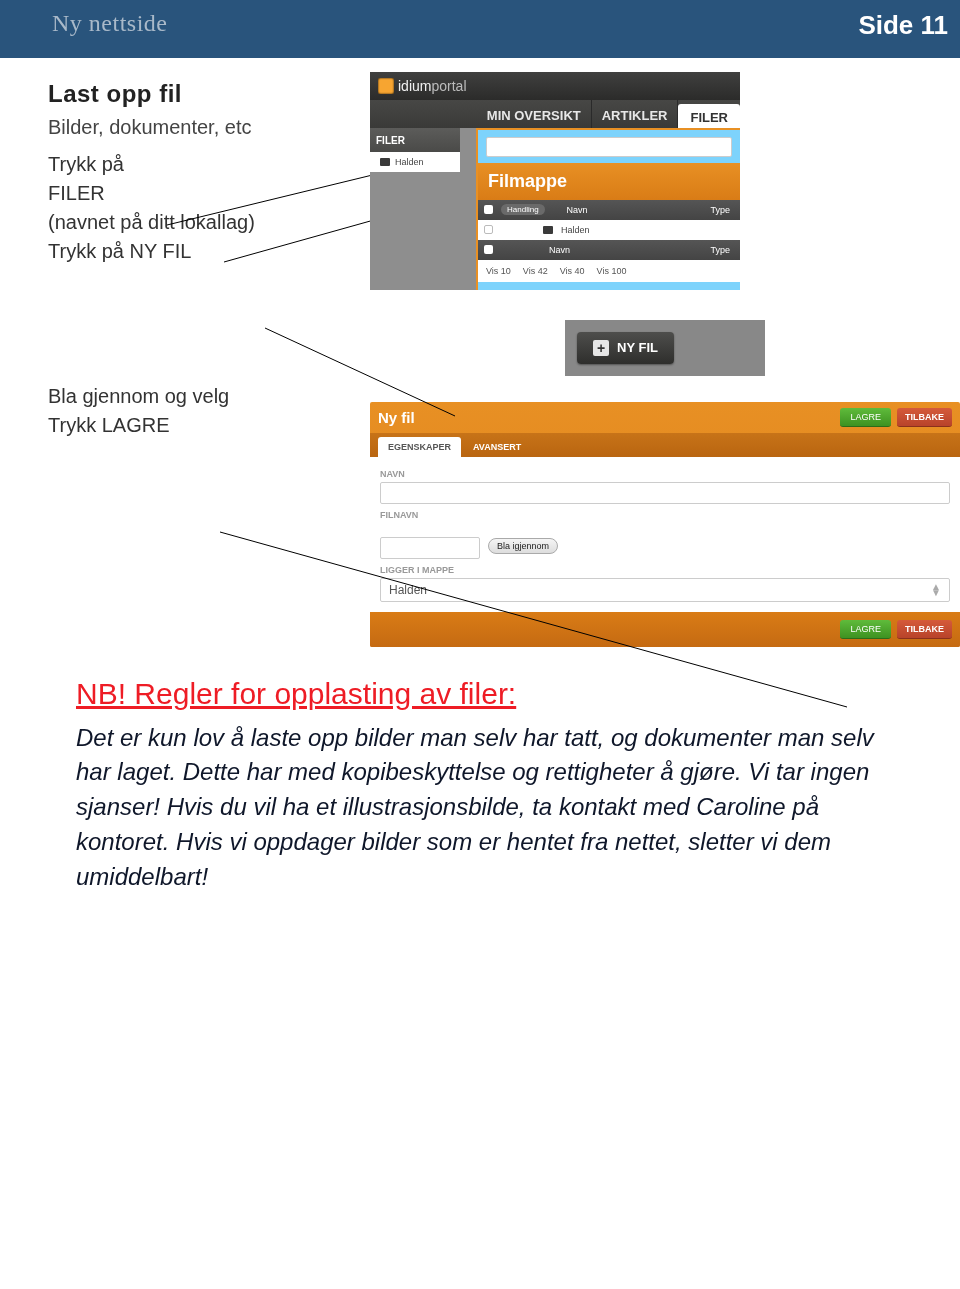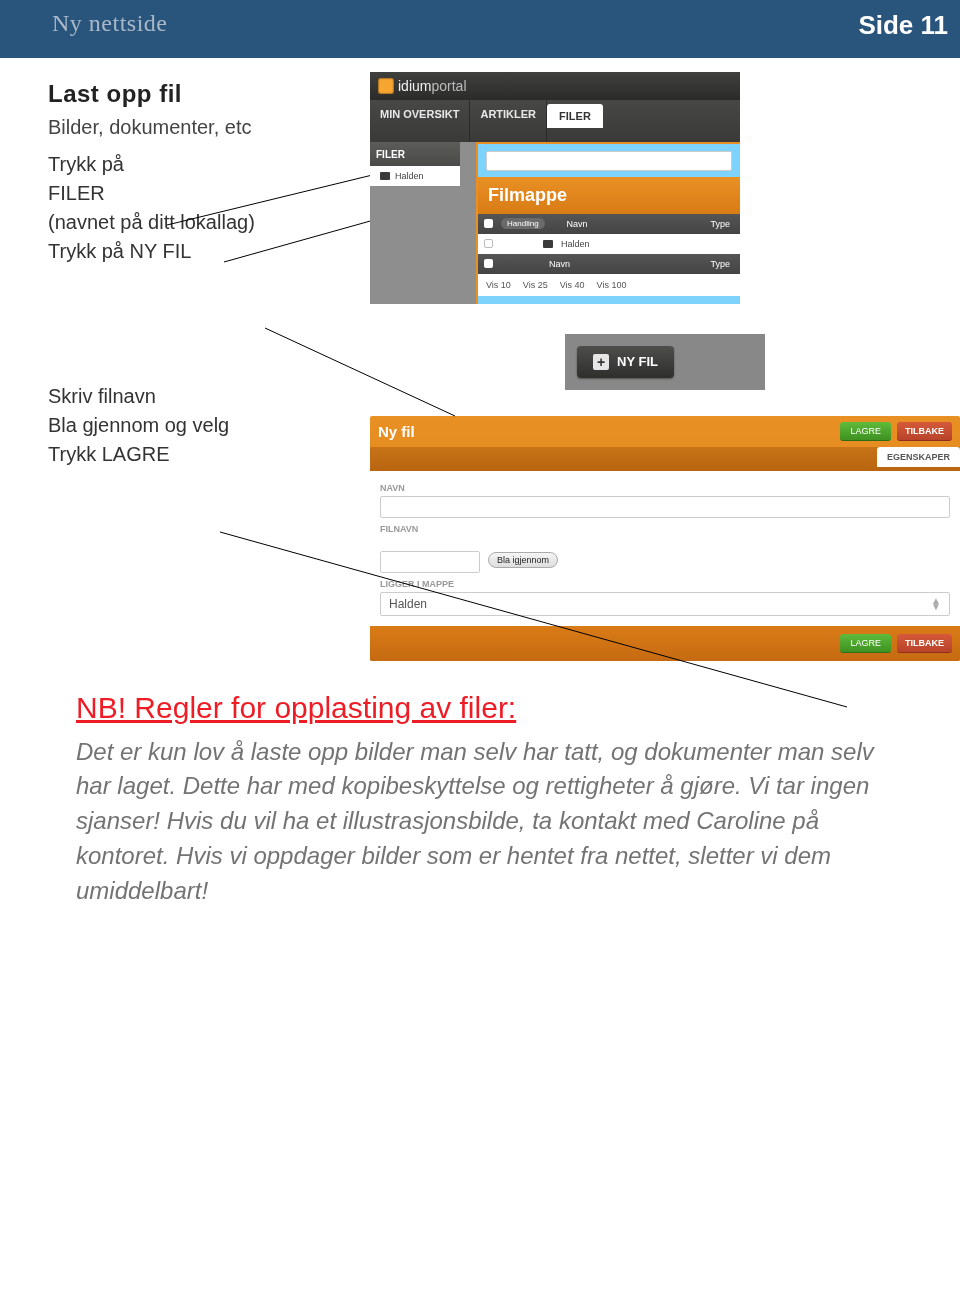--- a/index.html
+++ b/index.html
@@ -17,21 +17,21 @@
     .sub { font-size: 20px; color: #444; margin-bottom: 14px; }
     .line { font-size: 20px; color: #333; margin: 6px 0; }
     .caps { text-transform: none; }
 
     .idium-wrap { background: #8e8e8e; padding: 0; width: 370px; position: relative; }
     .idium-top { background: linear-gradient(#40403f,#2b2b2a); height: 28px; display: flex; align-items: center; padding-left: 8px; gap: 4px; }
     .idium-logo-box { width: 16px; height: 16px; background: #f7a531; border-radius: 2px; box-shadow: 0 0 2px #000 inset; }
     .idium-logo-text { color: #f0f0f0; font-size: 14px; font-weight: 400; }
     .idium-logo-text .thin { color: #bbb; font-weight: 300; }
 
-    .idium-menu { background: linear-gradient(#474745,#3a3a38); height: 42px; display: flex; color: #e8e8e8; font-size: 11px; font-weight: 700; }
+    .idium-menu { background: linear-gradient(#474745,#3a3a38); height: 28px; display: flex; color: #e8e8e8; font-size: 13px; font-weight: 700; justify-content: flex-end; }
     .menu-item { padding: 8px 10px; border-right: 1px solid #2a2a2a; cursor: pointer; }
     .menu-tab-active { background: #fff; color: #333; border-radius: 3px 3px 0 0; margin-top: 4px; padding: 6px 12px 6px; height: 24px; }
 
     .filer-bar { background: linear-gradient(#5c5c5a,#4a4a48); height: 24px; display: flex; align-items: center; padding-left: 6px; }
     .filer-bar-text { color: #fff; font-size: 10px; font-weight: 700; }
     .halden-row { background: #fff; height: 20px; display: flex; align-items: center; padding-left: 10px; color: #444; font-size: 9px; gap: 5px; }
     .folder-dark { width: 10px; height: 8px; background: #3a3a3a; border-radius: 1px; display: inline-block; }
 
     .orange-frame { background: #7dd3fc; border: 2px solid #e89024; border-bottom: none; border-right: none; margin-left: 16px; padding: 0 0 8px 0; }
     .search-row { padding: 6px 8px; }
@@ -51,37 +51,37 @@
     .nyfil-btn { background: linear-gradient(#4e4e4c,#2e2e2c); color:#fff; font-size: 13px; font-weight: 700; padding: 8px 16px; border-radius: 4px; display: inline-flex; align-items: center; gap: 8px; cursor: pointer; box-shadow: 0 1px 2px rgba(0,0,0,.4); }
     .plus-box { width: 16px; height: 16px; background: #e6e6e6; color: #333; border-radius: 2px; display: flex; align-items: center; justify-content: center; font-weight: 900; font-size: 14px; }
 
     .nyfil-panel { background: linear-gradient(#e89024,#d97c16); margin-top: 26px; border-radius: 2px; overflow: hidden; }
     .nyfil-head { display: flex; align-items: center; justify-content: space-between; padding: 6px 8px; }
     .nyfil-title { color: #fff; font-size: 15px; font-weight: 700; }
     .btns { display: flex; gap: 6px; }
     .lagre-btn { background: linear-gradient(#5fbb3b,#3e9221); color:#fff; font-size: 9px; font-weight:400; padding: 4px 10px; border-radius: 3px; cursor: pointer; border-bottom: 1px solid #2d6c18; }
     .tilbake-btn { background: linear-gradient(#d55a3a,#b8432a); color:#fff; font-size: 9px; font-weight:700; padding: 4px 8px; border-radius: 3px; cursor: pointer; border-bottom: 1px solid #8a301c; }
 
-    .tab-row { background: linear-gradient(#c77318,#b96510); height: 24px; display: flex; align-items: end; padding-left: 8px; gap: 2px; flex-direction: column; }
+    .tab-row { background: linear-gradient(#c77318,#b96510); height: 24px; display: flex; align-items: end; padding-left: 8px; gap: 2px; }
     .form-tab { background: #fff; color: #555; font-size: 9px; font-weight: 700; padding: 5px 10px; border-radius: 3px 3px 0 0; }
     .form-tab-inactive { color: #fff; background: transparent; font-size: 9px; font-weight: 700; padding: 5px 10px; }
 
     .form-body { background: #fff; padding: 6px 10px 10px; }
     .frm-label { color: #999; font-size: 9px; font-weight: 700; margin-top: 6px; }
     .frm-input { width: 100%; height: 22px; border: 1px solid #ccc; border-radius: 2px; margin-top: 3px; padding: 2px 6px; font-size: 11px; }
     .bla-row { display:flex; align-items:center; gap:8px; margin-top:14px; }
     .bla-btn { background: linear-gradient(#f5f5f5,#ddd); border:1px solid #aaa; border-radius: 10px; font-size: 9px; padding: 2px 8px; cursor: pointer; }
     .mappe-sel { width: 100%; height: 24px; border: 1px solid #ccc; border-radius: 2px; margin-top: 3px; padding: 3px 8px; font-size: 12px; color: #555; display: flex; align-items: center; justify-content: space-between; }
     .caret { color: #aaa; font-size: 10px; line-height: 6px; }
 
     .nyfil-foot { background: linear-gradient(#d97c16,#c56a12); padding: 8px; display:flex; justify-content:flex-end; gap:6px; }
 
     .rules { padding: 30px 76px 40px; }
     .rules h2 { color: #ee1c25; font-family: "Helvetica Neue", Arial, sans-serif; font-weight: 500; font-size: 30px; text-decoration: underline; margin-bottom: 10px; }
-    .rules p { font-size: 24px; font-style: italic; color: #737373; line-height: 1.45; }
+    .rules p { font-size: 24px; font-style: italic; color: #0f172a; line-height: 1.45; }
 
     .connector-svg { position: absolute; pointer-events: none; }
   </style>
 </head>
 <body>
 
 <div class="topbar">
   <div class="top-left">Ny nettside</div>
   <div class="top-right">Side 11</div>
 </div>
@@ -97,21 +97,20 @@
 <div class="body-row">
   <div class="left-col">
     <div class="h1">Last opp fil</div>
     <div class="sub">Bilder, dokumenter, etc</div>
     <div class="line">Trykk på</div>
     <div class="line caps">FILER</div>
     <div class="line">(navnet på ditt lokallag)</div>
     <div class="line">Trykk på NY FIL</div>
 
     <div style="height:110px"></div>
-    <div class="line">Skriv filnavn</div>
     <div class="line">Bla gjennom og velg</div>
     <div class="line">Trykk LAGRE</div>
   </div>
 
   <div class="right-col">
 
     <div class="idium-wrap">
       <div class="idium-top">
         <div class="idium-logo-box"></div>
         <span class="idium-logo-text"><span>idium</span><span class="thin">portal</span></span>
@@ -156,21 +155,21 @@
             </div>
             <div class="cols-row">
               <span class="chk"></span>
               <span style="width:40px"></span>
               <span>Navn</span>
               <span style="flex:1"></span>
               <span style="margin-right:10px">Type</span>
             </div>
             <div class="pager">
               <span>Vis 10</span>
-              <span>Vis 25</span>
+              <span>Vis 42</span>
               <span>Vis 40</span>
               <span>Vis 100</span>
             </div>
           </div>
         </div>
       </div>
     </div>
 
     <div class="nyfil-box">
       <div class="nyfil-btn">

